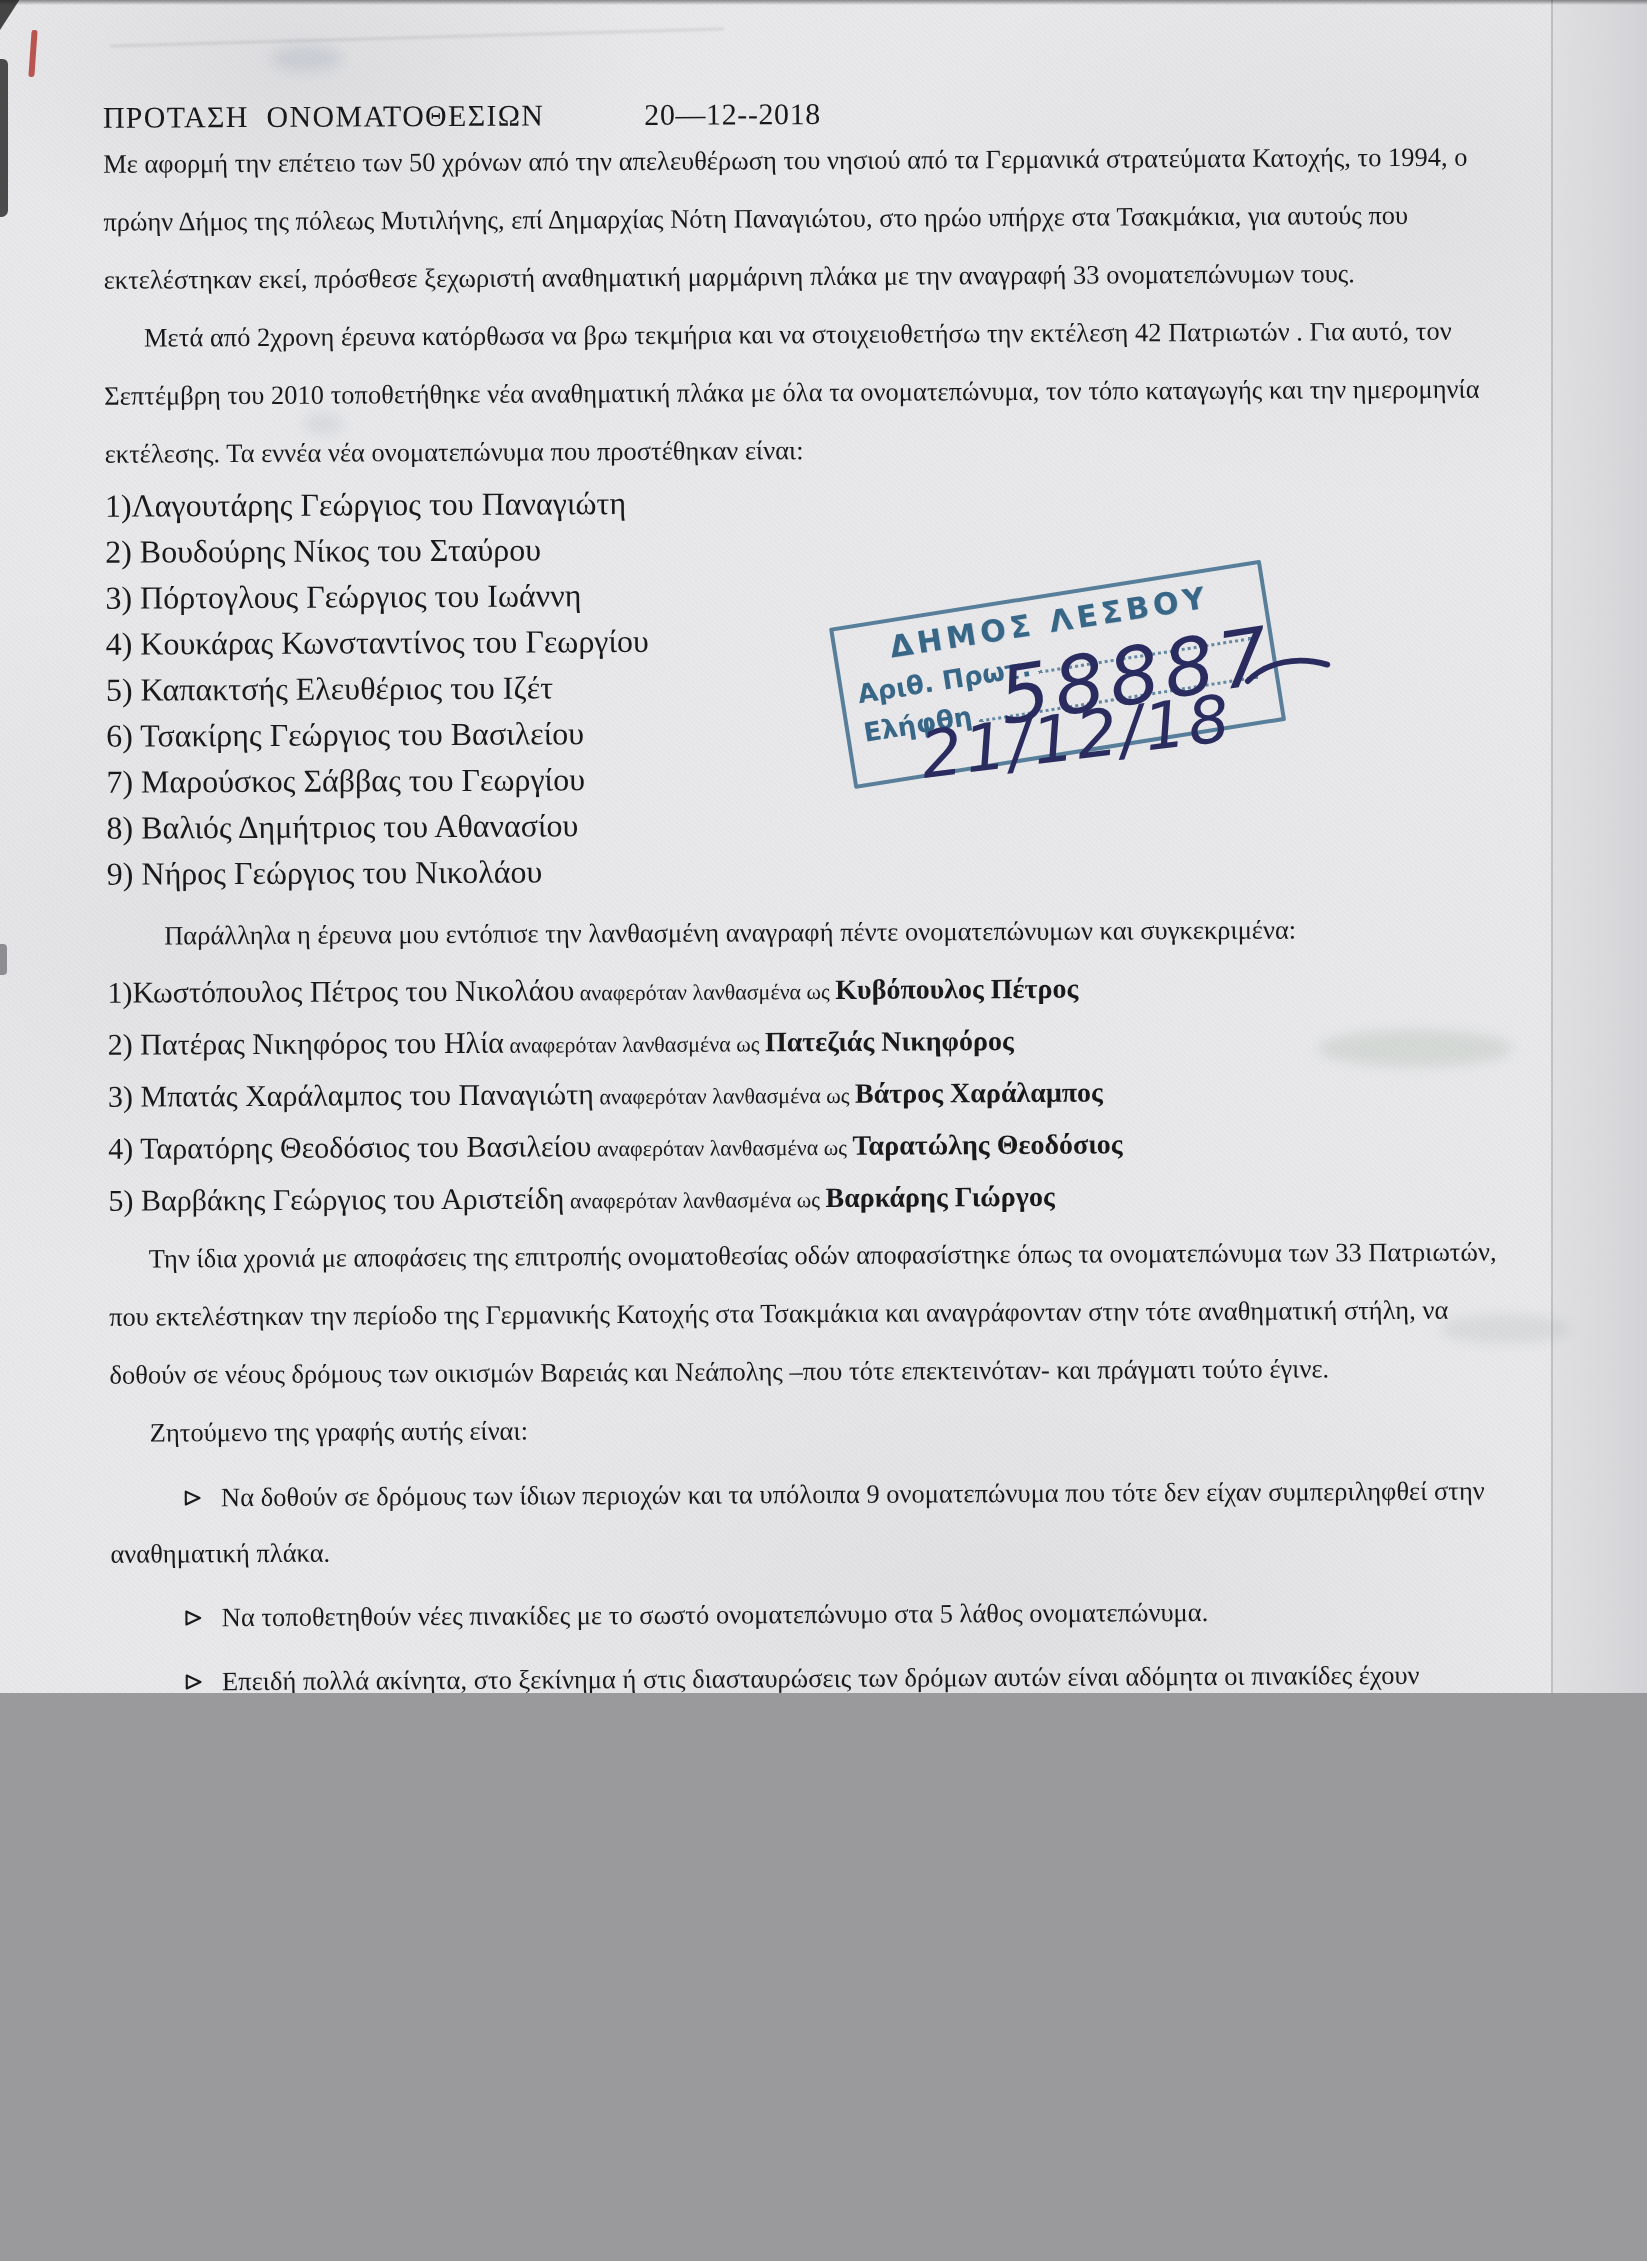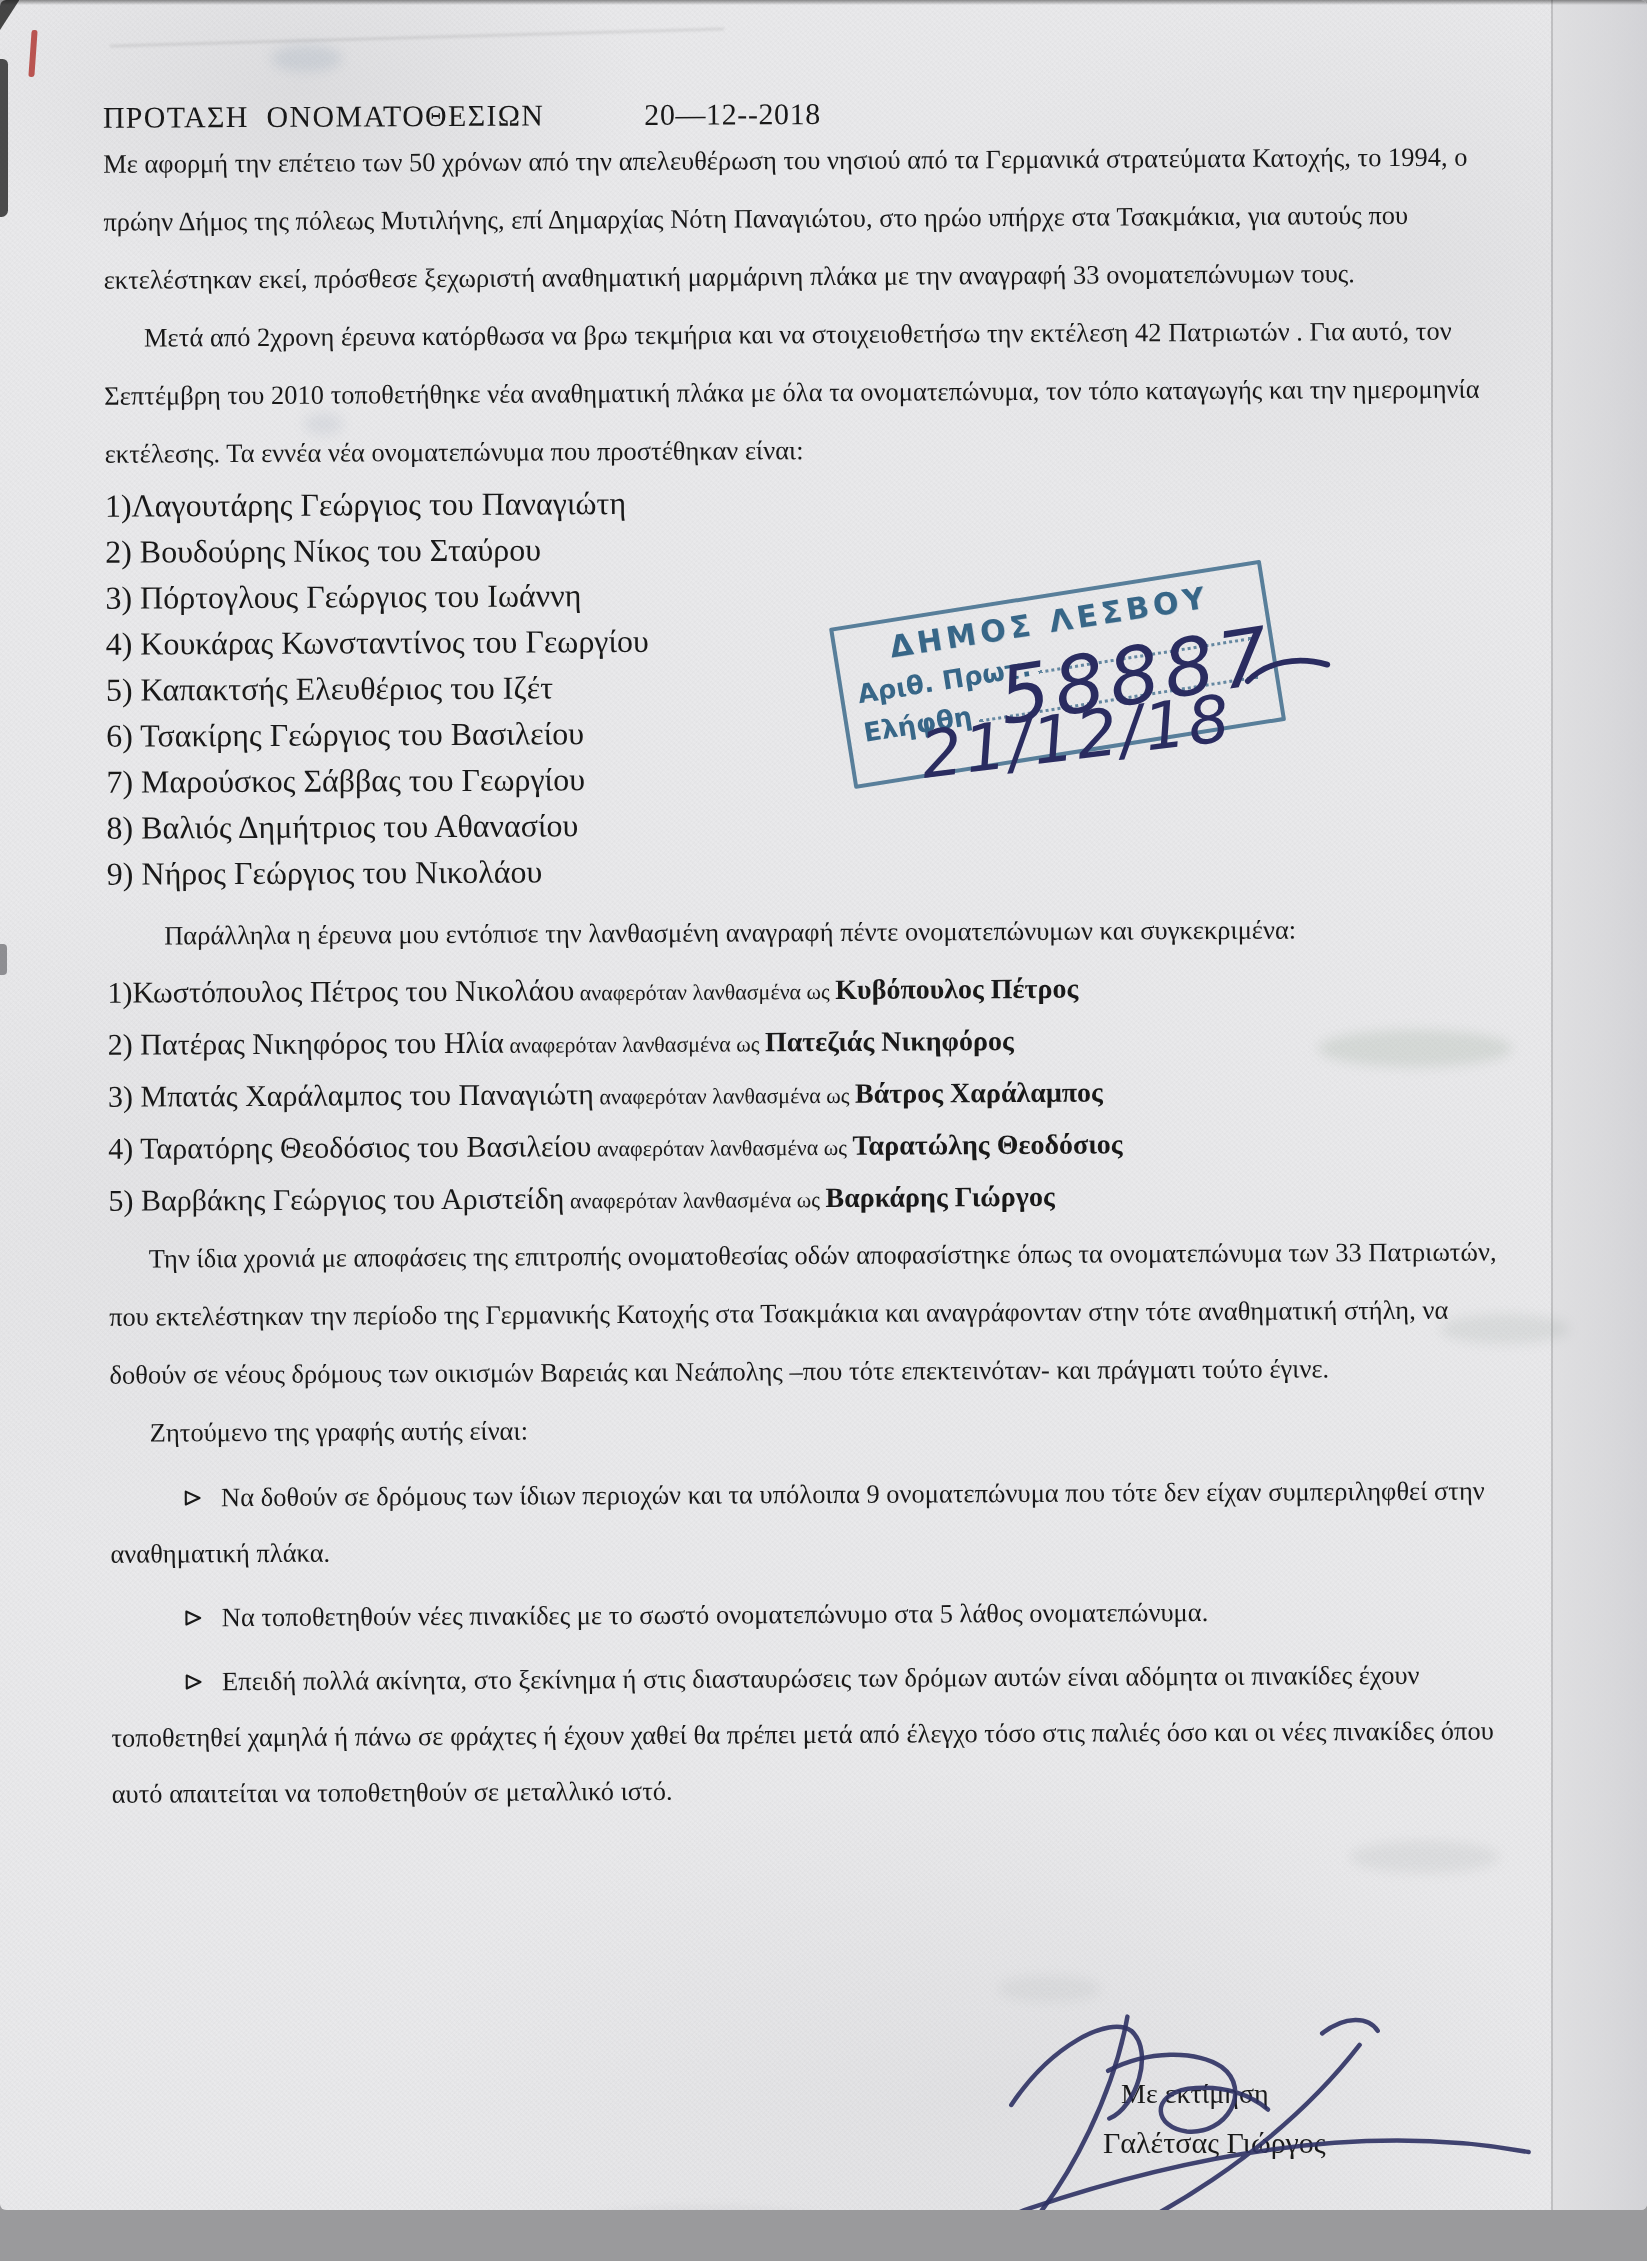--- a/index.html
+++ b/index.html
@@ -1,30 +1,29 @@
 <!DOCTYPE html>
 <html style="font-size:10.3px"><head>
 <meta charset="utf-8">
 <style>
   html,body{margin:0;padding:0;background:#9a9a9c;}
   .page{
     position:relative;
-    width:1647px;height:2210px;
+    width:1647px;height:1693px;
     overflow:hidden;
     background-color:#e9e9eb;
     background-image:
       radial-gradient(ellipse 581px 323px at 18% 4%, rgba(120,120,125,.10), transparent 60%),
       radial-gradient(ellipse 775px 452px at 85% 12%, rgba(140,140,145,.08), transparent 65%),
       radial-gradient(ellipse 646px 581px at 10% 55%, rgba(130,130,135,.06), transparent 60%),
       radial-gradient(ellipse 904px 517px at 60% 95%, rgba(120,120,125,.07), transparent 65%),
       repeating-linear-gradient(41deg, rgba(0,0,0,.013) 0 1.9px, rgba(255,255,255,.012) 1.9px 3.9px),
       repeating-linear-gradient(-49deg, rgba(0,0,0,.010) 0 1.3px, rgba(255,255,255,.010) 1.3px 3.2px);
     font-family:"Liberation Serif","DejaVu Serif",serif;
     color:#191919;
-    border-radius:6px;
   }
   .content{
     position:absolute;left:0;top:0;width:1647px;
     padding:97px 129px 0 107px;box-sizing:border-box;
     transform:rotate(-.3deg);
   }
   .title-row{font-size:30px;letter-spacing:1.3px;word-spacing:9px;white-space:nowrap;}
   .title-row .doc-date{margin-left:100px;letter-spacing:0.6px;}
   p.body{margin:0;font-size:26.5px;line-height:58px;}
   .mt1{margin-top:18px;}

